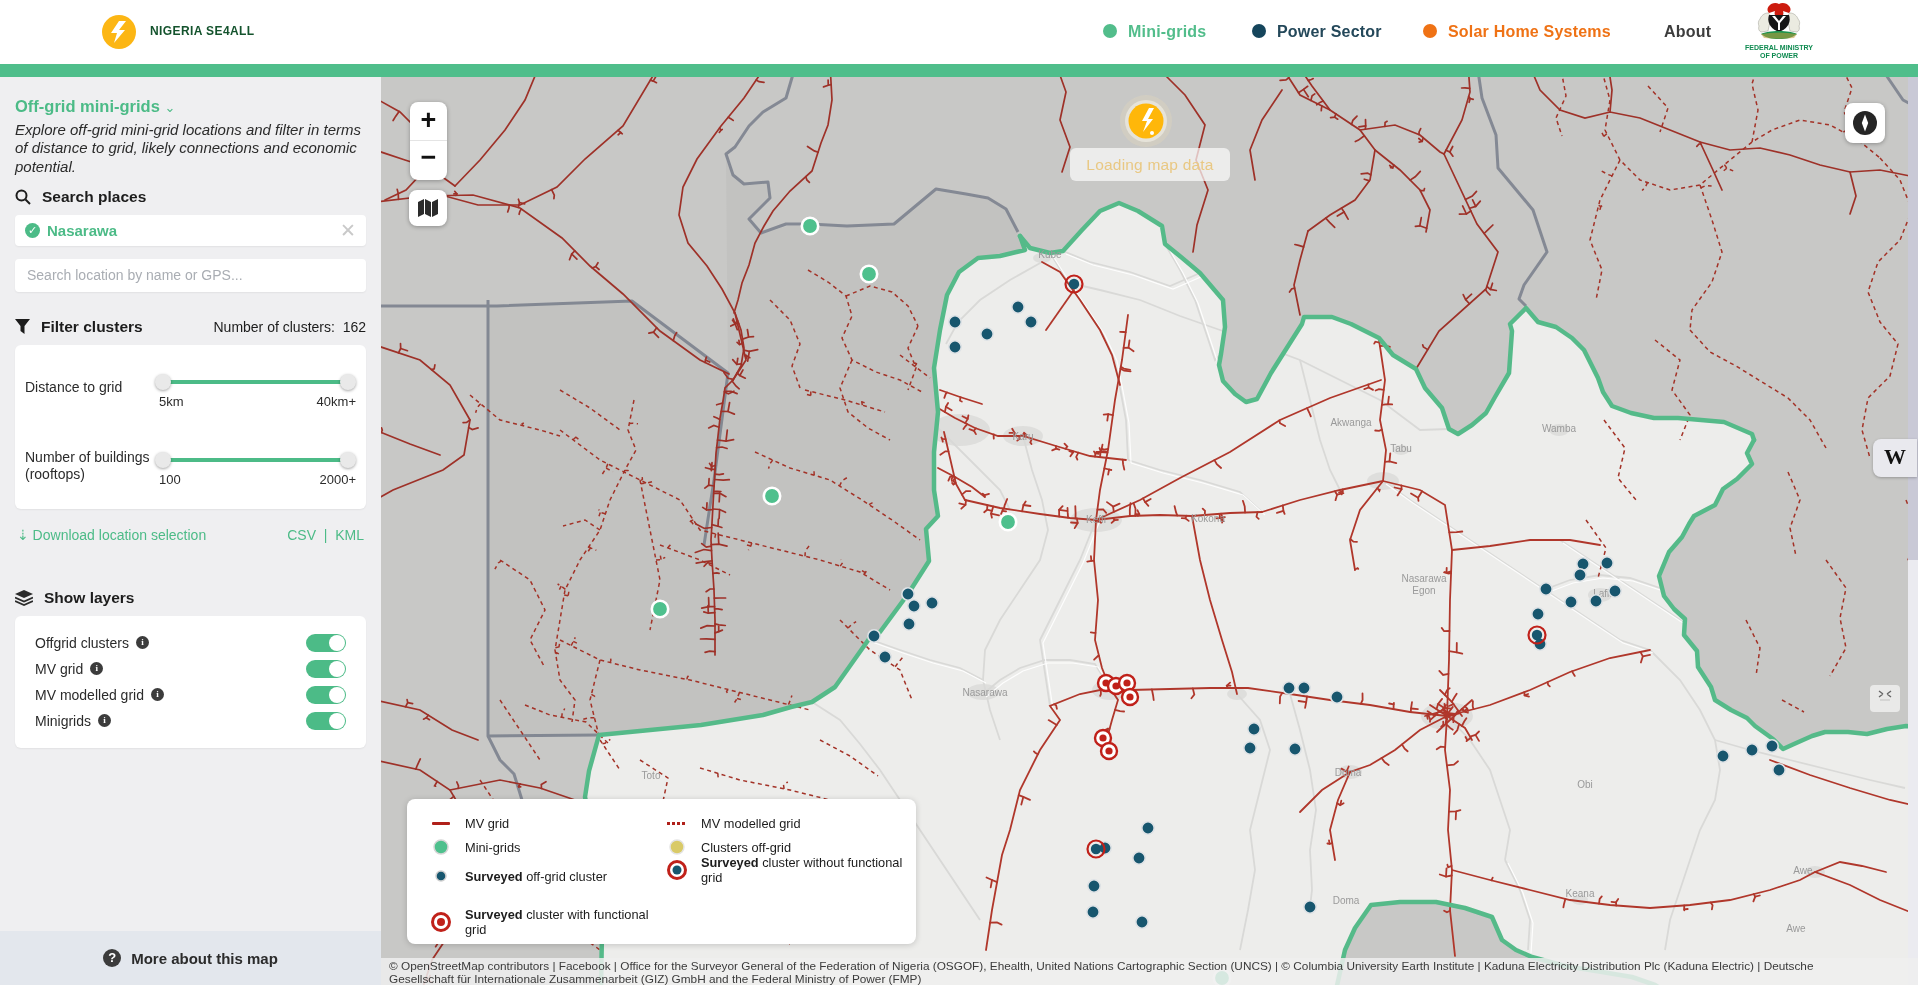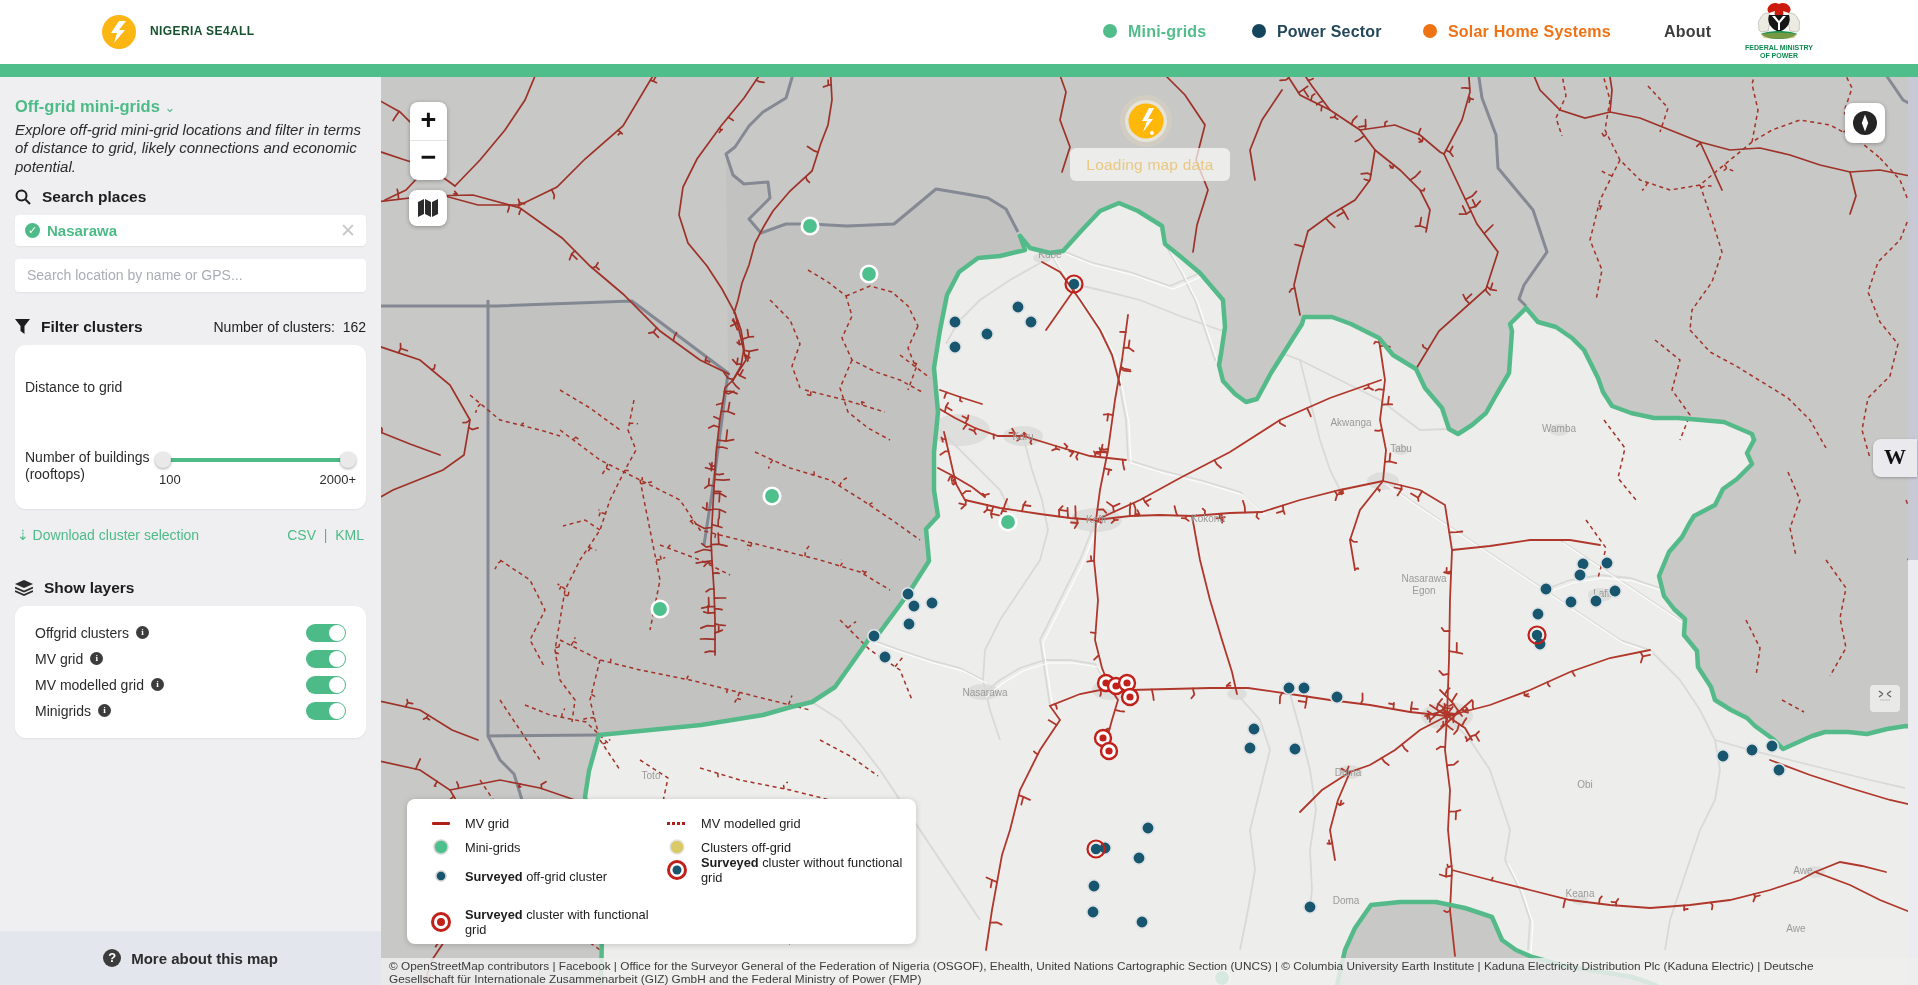--- a/index.html
+++ b/index.html
@@ -16,21 +16,21 @@
 .desc{font-style:italic;font-size:15px;color:#2b2b2b;line-height:1.22;margin-bottom:12px}
 .sect{font-size:15.5px;font-weight:bold;color:#1c1c1c;margin:12px 0 9px 0;display:flex;align-items:center;gap:11px}
 .sect svg{flex:0 0 auto}
 .chipbox{background:#fff;border-radius:4px;height:31px;margin:2px 0 13px 0;display:flex;align-items:center;padding:0 10px;box-shadow:0 1px 2px rgba(0,0,0,.06)}
 .chipbox .ck{width:15px;height:15px;border-radius:50%;background:#4cbb87;color:#fff;font-size:11px;line-height:15px;text-align:center;margin-right:7px}
 .chipbox .nm{color:#4cbb87;font-weight:bold;font-size:15px;flex:1}
 .chipbox .x{color:#c9c9c9;font-size:19px}
 .searchbox{background:#fff;border-radius:4px;height:33px;display:flex;align-items:center;padding:8px 12px;color:#a9adb3;font-size:14px;box-shadow:0 1px 2px rgba(0,0,0,.06)}
 .fhead{display:flex;align-items:center;justify-content:space-between}
 .nclusters{font-size:14px;color:#1c1c1c;font-weight:normal}
-.card{background:#fff;border-radius:11px;padding:4px 10px;box-shadow:0 1px 2px rgba(0,0,0,.06)}
+.card{background:#fff;border-radius:6px;padding:4px 10px;box-shadow:0 1px 2px rgba(0,0,0,.06)}
 .srow{display:flex;align-items:center;min-height:78px}
 .slabel{width:130px;font-size:14px;color:#2b2b2b;line-height:1.2}
 .sld{flex:1;position:relative;height:40px}
 .track{position:absolute;left:8px;right:4px;top:12px;height:4px;border-radius:2px;background:#4cbb87}
 .knob{position:absolute;top:6px;width:16px;height:16px;border-radius:50%;background:#e9e9e9;box-shadow:0 1px 3px rgba(0,0,0,.35)}
 .smin{position:absolute;left:4px;top:26px;font-size:13px;color:#2b2b2b}
 .smax{position:absolute;right:0;top:26px;font-size:13px;color:#2b2b2b}
 .dlrow{display:flex;justify-content:space-between;align-items:center;margin:18px 2px 4px 2px;color:#4cbb87;font-size:14px}
 .layers{margin-top:6px}
 .lrow{display:flex;align-items:center;height:26px}
@@ -927,37 +927,44 @@
   <div class="searchbox">Search location by name or GPS...</div>
   <div class="sect fhead" style="margin-top:26px">
         <span style="display:flex;align-items:center;gap:11px"><svg width="15" height="15" viewBox="0 0 15 15">
             <path d="M0,0 h15 L9.5,7 v8 l-4,-3 v-5 z" fill="#1c1c1c"></path>
           </svg>Filter clusters</span>
         <span class="nclusters">Number of clusters:&nbsp; 162</span>
       </div>
   <div class="card">
    <div class="srow">
           <div class="slabel">Distance to grid</div>
+    <div class="sld">
+            <div class="track"></div>
+            <div class="knob" style="left:0"></div>
+            <div class="knob" style="right:0"></div>
+     <div class="smin">5km</div>
+            <div class="smax">40km+</div>
+          </div>
         </div>
    <div class="srow">
           <div class="slabel">Number of buildings (rooftops)</div>
     <div class="sld">
             <div class="track"></div>
             <div class="knob" style="left:0"></div>
             <div class="knob" style="right:0"></div>
      <div class="smin">100</div>
             <div class="smax">2000+</div>
           </div>
         </div>
   </div>
   <div class="dlrow">
-        <span>⇣ Download cluster selection</span>
+        <span>⇣ Download location selection</span>
         <span>CSV &nbsp;|&nbsp; KML</span>
       </div>
-  <div class="sect" style="margin-top:36px"><svg width="18" height="16" viewBox="0 0 18 16">
+  <div class="sect" style="margin-top:46px"><svg width="18" height="16" viewBox="0 0 18 16">
           <path d="M9,0 L18,4 9,8 0,4 z" fill="#2b2b2b"></path>
           <path d="M0,7.5 L9,11.5 18,7.5 M0,11 L9,15 18,11" fill="none" stroke="#2b2b2b" stroke-width="1.8"></path>
         </svg>Show layers</div>
   <div class="card layers" style="padding:14px 20px">
    <div class="lrow">
           <span class="lab">Offgrid clusters</span>
           <span class="info">i</span>
           <span class="tog">
             <i></i>
           </span>

